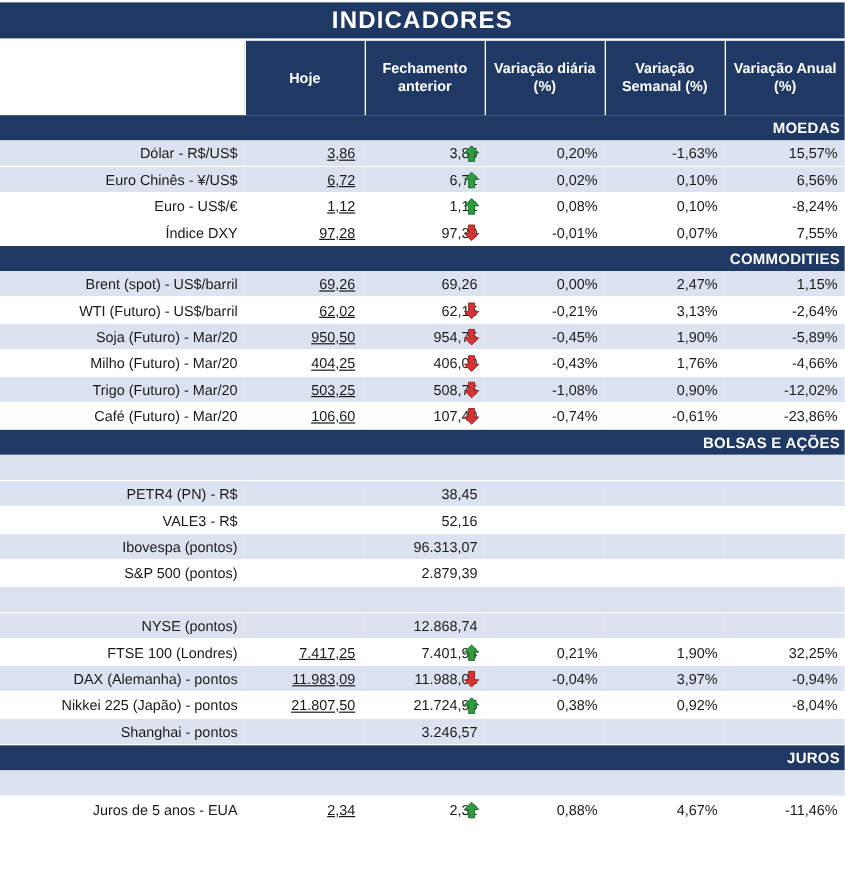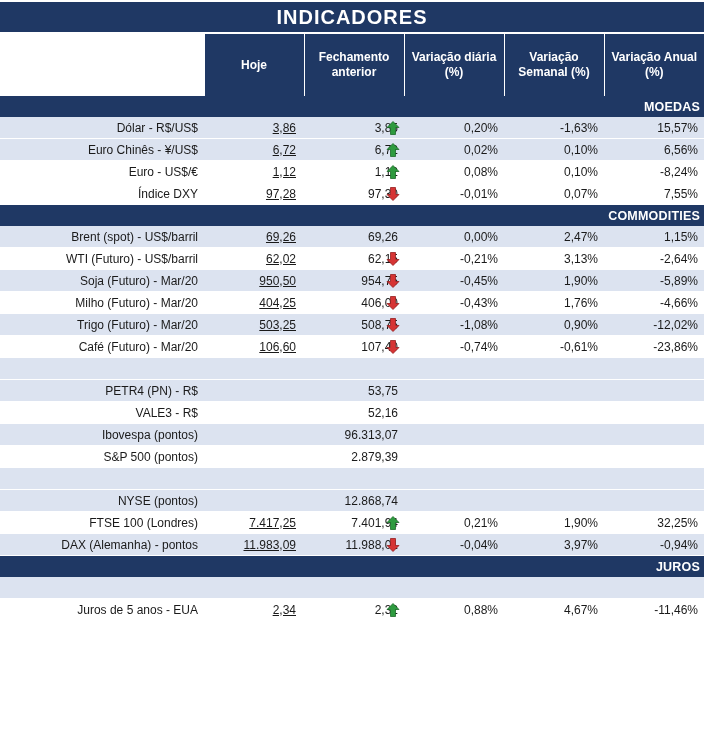--- a/index.html
+++ b/index.html
@@ -242,27 +242,30 @@
           <td class="num hoje">106,60</td>
           <td class="num withicon">107,40<span class="arrow">
               <svg width="14" height="15" viewBox="0 0 14 15">
                 <polygon points="7,14 1,8 4.5,8 4.5,1 9.5,1 9.5,8 13,8" fill="#D63434" stroke="#962020" stroke-width="0.8"></polygon>
               </svg>
             </span></td>
           <td class="num">-0,74%</td>
           <td class="num">-0,61%</td>
           <td class="num">-23,86%</td>
         </tr>
+        <tr class="section">
+          <td colspan="6">BOLSAS E AÇÕES</td>
+        </tr>
         <tr class="blankrow">
           <td colspan="6"></td>
         </tr>
         <tr class="data odd">
           <td class="label">PETR4 (PN) - R$</td>
           <td class="num hoje"></td>
-          <td class="num">53,75</td>
+          <td class="num">38,45</td>
           <td class="num"></td>
           <td class="num"></td>
           <td class="num"></td>
         </tr>
         <tr class="data even">
           <td class="label">VALE3 - R$</td>
           <td class="num hoje"></td>
           <td class="num">52,16</td>
           <td class="num"></td>
           <td class="num"></td>
@@ -312,20 +315,40 @@
           <td class="num hoje">11.983,09</td>
           <td class="num withicon">11.988,01<span class="arrow">
               <svg width="14" height="15" viewBox="0 0 14 15">
                 <polygon points="7,14 1,8 4.5,8 4.5,1 9.5,1 9.5,8 13,8" fill="#D63434" stroke="#962020" stroke-width="0.8"></polygon>
               </svg>
             </span></td>
           <td class="num">-0,04%</td>
           <td class="num">3,97%</td>
           <td class="num">-0,94%</td>
         </tr>
+        <tr class="data even">
+          <td class="label">Nikkei 225 (Japão) - pontos</td>
+          <td class="num hoje">21.807,50</td>
+          <td class="num withicon">21.724,95<span class="arrow">
+              <svg width="14" height="15" viewBox="0 0 14 15">
+                <polygon points="7,1 13,7 9.5,7 9.5,14 4.5,14 4.5,7 1,7" fill="#2E9B3F" stroke="#1d6b2a" stroke-width="0.8"></polygon>
+              </svg>
+            </span></td>
+          <td class="num">0,38%</td>
+          <td class="num">0,92%</td>
+          <td class="num">-8,04%</td>
+        </tr>
+        <tr class="data odd">
+          <td class="label">Shanghai - pontos</td>
+          <td class="num hoje"></td>
+          <td class="num">3.246,57</td>
+          <td class="num"></td>
+          <td class="num"></td>
+          <td class="num"></td>
+        </tr>
         <tr class="section">
           <td colspan="6">JUROS</td>
         </tr>
         <tr class="blankrow">
           <td colspan="6"></td>
         </tr>
         <tr class="data even">
           <td class="label">Juros de 5 anos - EUA</td>
           <td class="num hoje">2,34</td>
           <td class="num withicon">2,32<span class="arrow">

